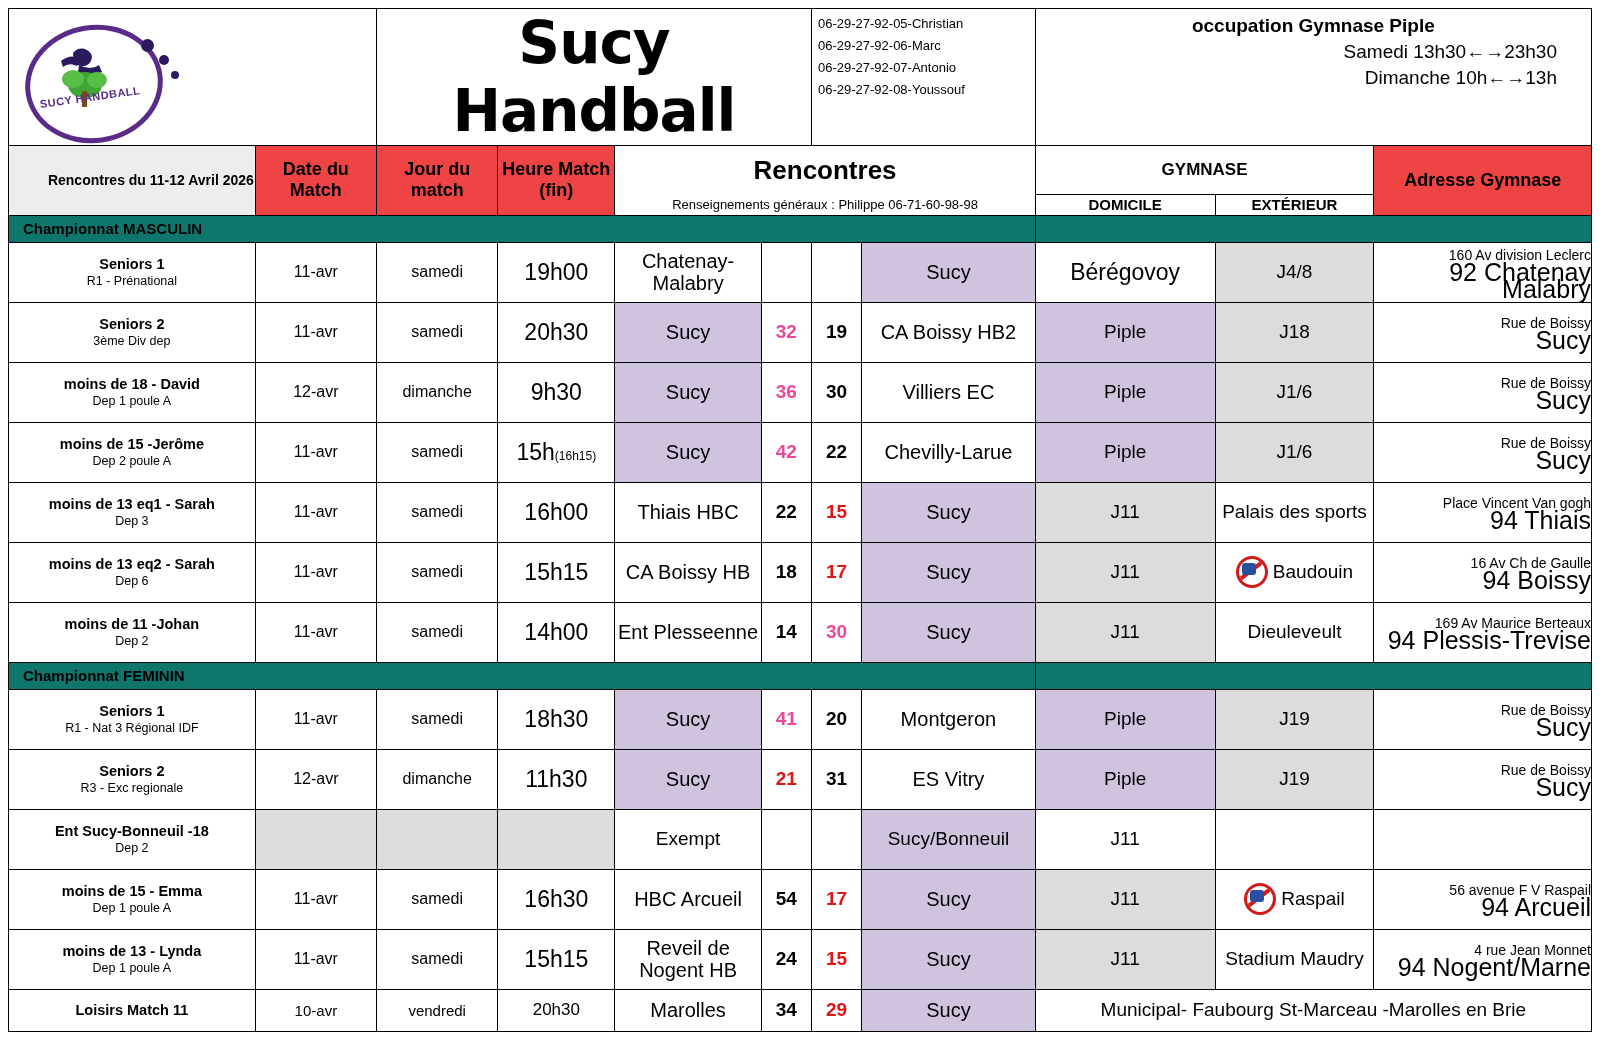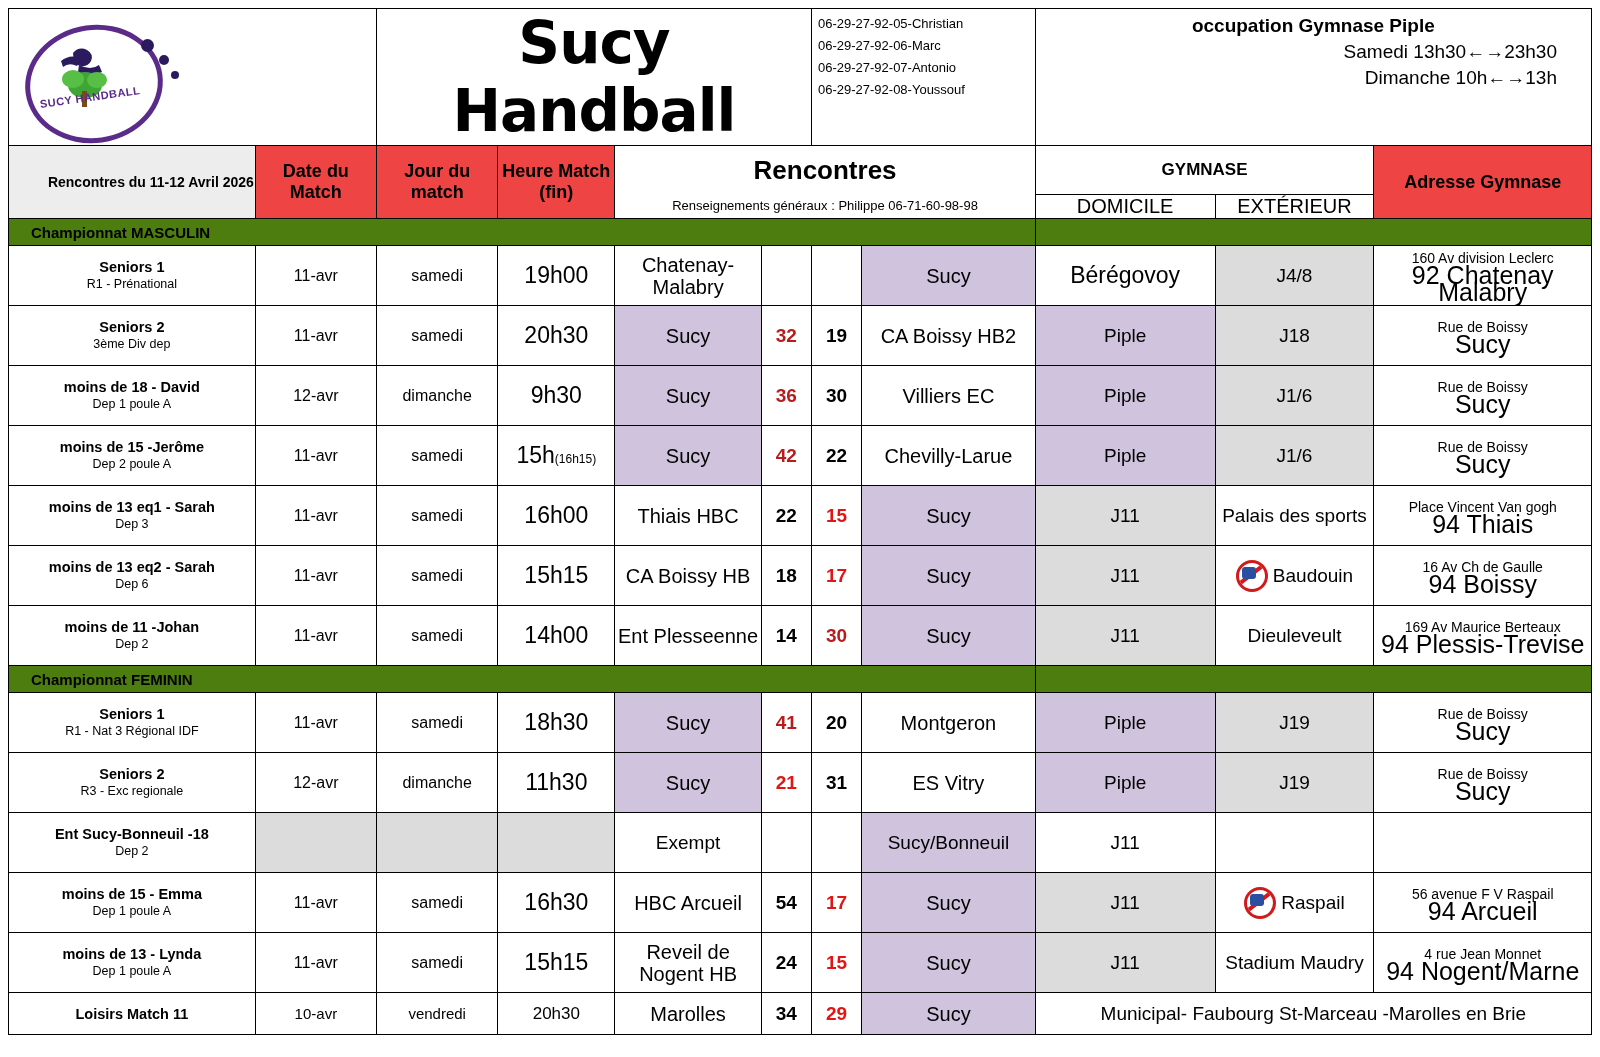--- a/index.html
+++ b/index.html
@@ -22,42 +22,42 @@
   .hdr-occ{vertical-align:top;}
   .occ-title{font-weight:bold;font-size:19px;padding-top:6px;}
   .occ-row{display:flex;justify-content:flex-end;font-size:19px;padding:4px 34px 0 34px;}
 
   
   .ch{font-weight:bold;font-size:14px;background:#ededed;padding-left:38px;}
   .ch-white{font-weight:bold;font-size:18px;background:#ef4444;}
   .rencontres-big{font-size:26px;font-weight:bold;}
   .rens{font-size:13px;font-weight:normal;padding:2px 0 3px 0;}
   .gym-head{font-size:17px;font-weight:bold;text-align:center;}
-  .subhead{font-size:20px;font-weight:normal;text-align:center;}
+  .subhead{font-size:15px;font-weight:bold;text-align:center;}
 
   
-  .section{background:#4d7c0f;font-weight:bold;font-size:15px;text-align:left;padding-left:22px;height:26px;}
+  .section{background:#0f766e;font-weight:bold;font-size:15px;text-align:left;padding-left:14px;height:26px;}
 
   
   .cat{height:60px;}
   .cat .n{font-weight:bold;font-size:14.5px;line-height:17px;}
   .cat .s{font-size:12.5px;line-height:16px;}
   .date,.jour{font-size:16px;margin-left:18px;}
   .heure{font-size:23px;}
   .heure .small{font-size:12px;}
   .team{font-size:20px;line-height:22px;}
   .score{font-size:19px;font-weight:bold;width:48px;}
-  .sc-green{color:#b91c1c;}
+  .sc-green{color:#ec4899;}
   .sc-red{color:#e21414;}
   .sc-black{color:#000;}
   .purple{background:#cfc3dd;}
   .grey{background:#dcdcdc;}
   .gym{font-size:19px;}
   .gym-big{font-size:23px;}
-  .adr{font-size:14px;line-height:17px;}
+  .adr{font-size:14px;line-height:17px;text-align:right;}
   .adr .big{font-size:25px;}
 
   .nosign{display:inline-block;width:26px;height:26px;border-radius:50%;background:#fff;border:3px solid #d11a1a;position:relative;vertical-align:middle;margin-right:5px;overflow:hidden;}
   .nosign:before{content:"";position:absolute;left:-2px;top:9px;width:30px;height:4px;background:#d11a1a;transform:rotate(-38deg);}
   .nosign:after{content:"";position:absolute;left:3px;top:4px;width:14px;height:12px;background:#2b4fa0;border-radius:3px;}
   .cellflex{display:flex;align-items:center;justify-content:center;}
 </style>
 </head>
 <body>
 

